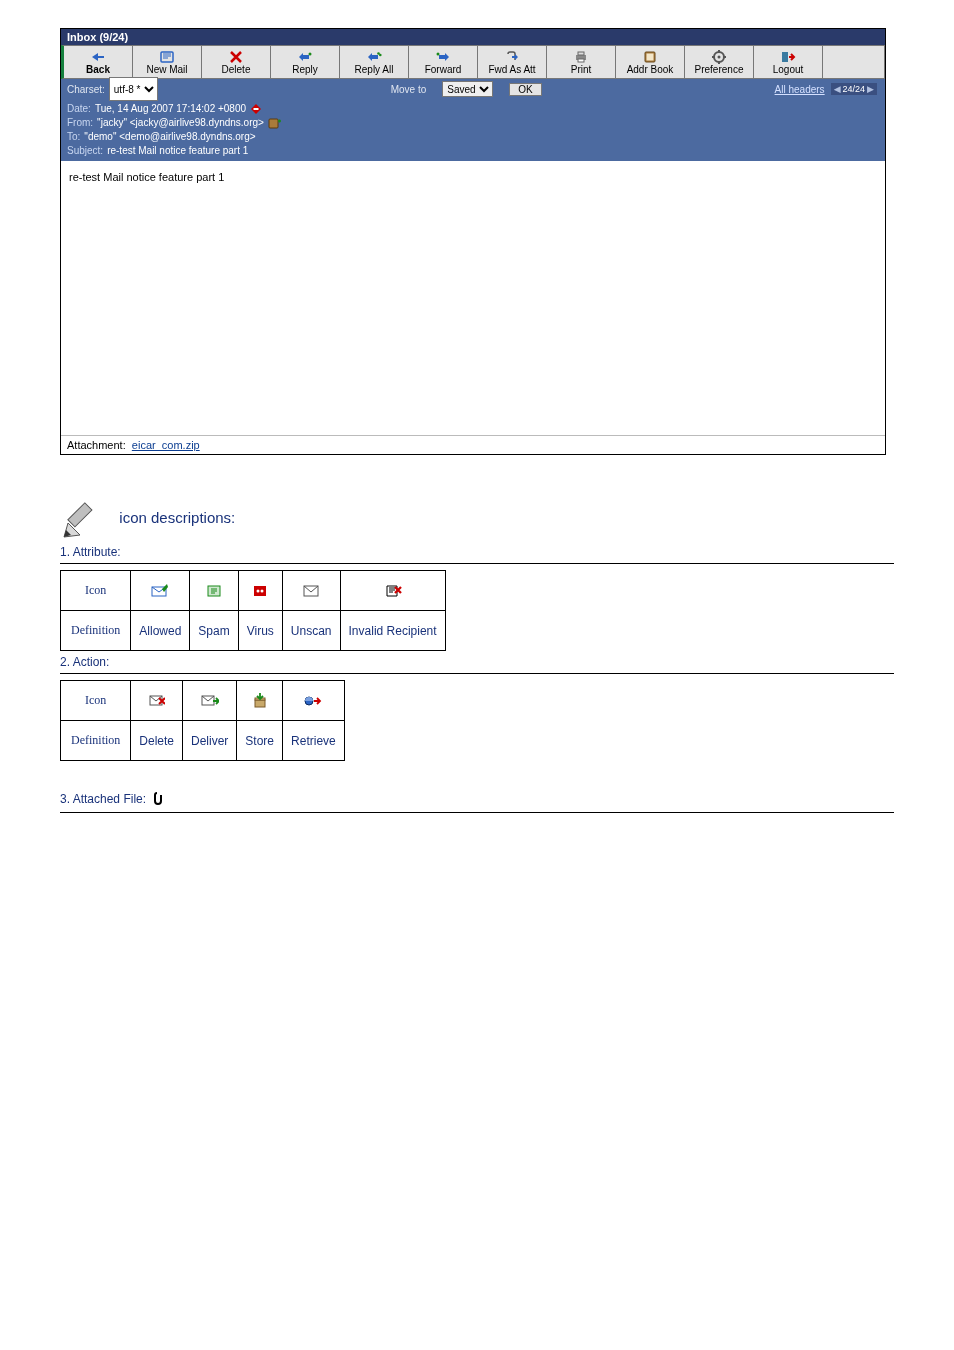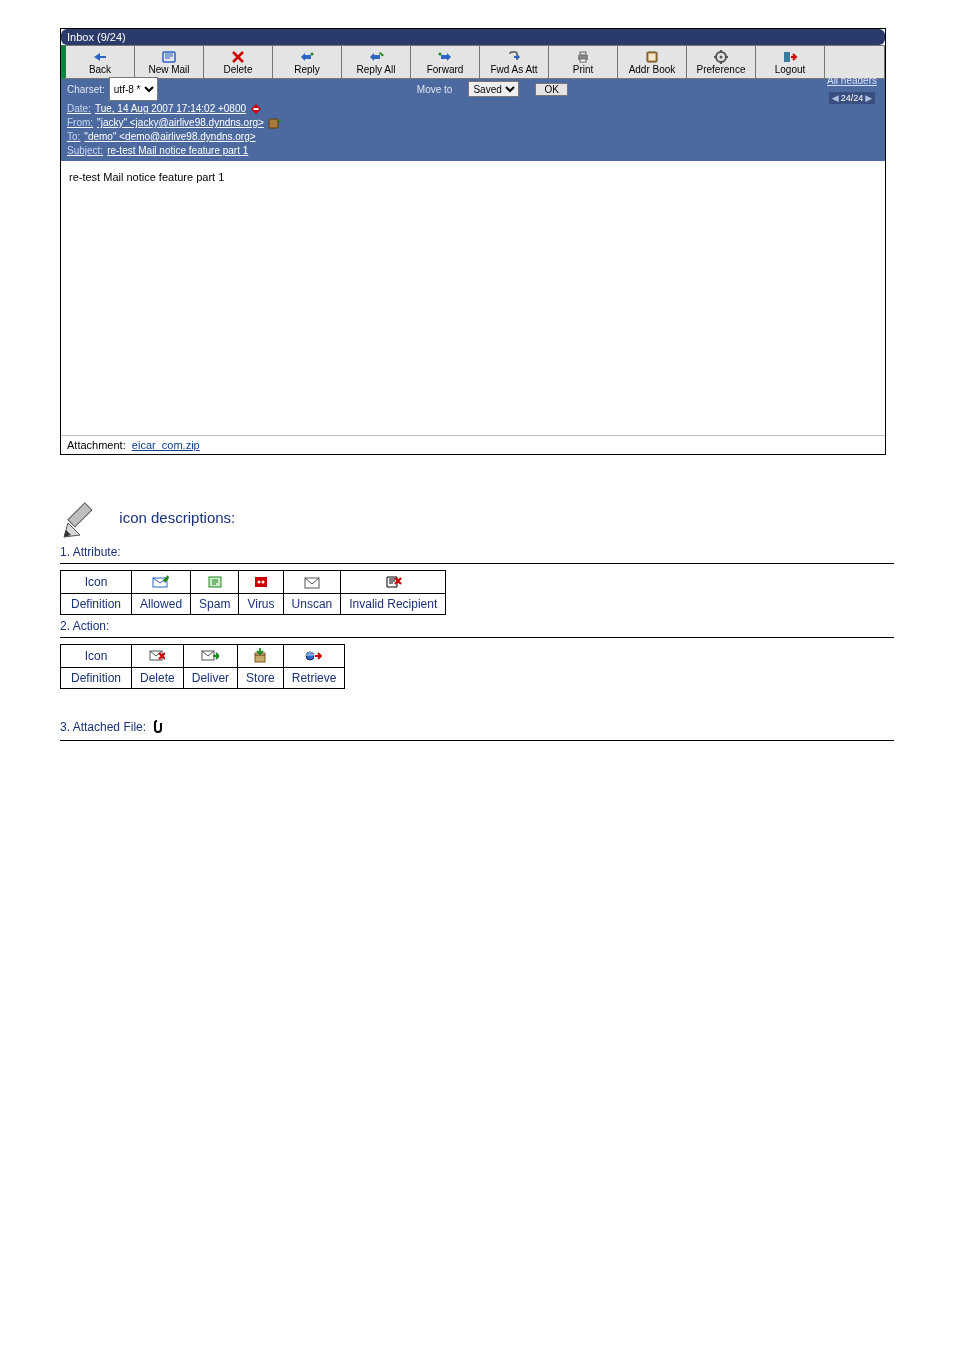--- a/index.html
+++ b/index.html
@@ -1,53 +1,53 @@
 <!DOCTYPE html>
 <html><head>
 <meta charset="utf-8">
 <style>
   body { font-family: Arial, Helvetica, sans-serif; background:#fff; margin:0; padding:28px 60px; font-size:12px; color:#000; }
   .mail-window { width:824px; border:1px solid #000; }
-  .title-bar { background:#2a3a6a; color:#fff; font-size:11px; padding:2px 6px; font-weight:normal;border-radius:6px; }
+  .title-bar { background:#2a3a6a; color:#fff; font-size:11px; padding:2px 6px; font-weight:bold; }
   .toolbar { display:flex; background:#e4e4e4; }
   .toolbar-btn { flex:0 0 auto; min-width:56px; padding:2px 6px 3px 6px; border:1px solid #777; border-left:none; text-align:center; font-size:10px; color:#000; background:#e4e4e4; cursor:pointer; }
-  .toolbar-btn:first-child { border-left:5px solid #15803d; }
+  .toolbar-btn:first-child { border-left:3px solid #15803d;font-weight:bold; }
   .toolbar-btn .ico { display:block; height:16px; line-height:16px; font-size:14px; }
   .toolbar-btn .ico svg { vertical-align:middle; }
   .toolbar .spacer { flex:1 1 auto; border:1px solid #777; border-left:none; background:#e4e4e4; }
   .sub-bar { display:flex; align-items:center; background:#4c6aa0; color:#fff; font-size:10px; height:20px; }
   .charset-label { padding:0 4px 0 6px; color:#e0e6f0; }
   .charset-select { background:#fff; color:#000; font-size:10px; border:1px solid #777; height:24px; }
   .sub-mid { flex:1 1 auto; display:flex; align-items:center; justify-content:center; gap:16px; }
   .moveto-label { color:#e0e6f0; font-size:10px; }
   .move-select { font-size:10px; height:16px; border:1px solid #777; }
   .ok-btn { font-size:10px; border:1px solid #777; background:#e4e4e4; padding:0 8px; cursor:pointer; }
-  .sub-right { display:flex; align-items:center; gap:6px; padding-right:8px;flex-direction:column; }
+  .sub-right { display:flex; align-items:center; gap:6px; padding-right:8px; }
   .allheaders { color:#d4e0ff; text-decoration:underline; cursor:pointer; font-size:10px; }
   .navbox { background:#3a4f80; color:#fff; font-size:9px; padding:1px 3px; display:inline-flex; align-items:center; gap:2px; }
   .navbox .arrow { color:#b0c0e0; font-size:9px; cursor:pointer; }
   .msg-header { background:#4c6aa0; color:#fff; font-size:10px; padding:3px 6px; line-height:14px; }
   .msg-header .hk { color:#c8d6f0; }
-  .msg-header .row { display:flex; align-items:center; gap:4px;text-decoration:underline; }
+  .msg-header .row { display:flex; align-items:center; gap:4px; }
   .unscan-ico { width:12px; height:12px; display:inline-block; }
   .addrbook-small { width:14px; height:11px; display:inline-block; }
   .msg-body { background:#fff; color:#000; font-size:11px; padding:10px 8px 4px 8px; height:260px; position:relative; }
   .attach-bar { background:#fff; color:#000; font-size:11px; border-top:1px solid #bbb; padding:3px 6px; }
   .attach-bar a { color:#0b3d91; text-decoration:underline; cursor:pointer; }
 
   .pencil-icon { width:42px; height:42px; display:inline-block; vertical-align:middle; }
 
   .sect { font-size:12px; color:#19327a; margin-top:44px; }
   .sect .note-title { display:inline-block; margin-left:14px; font-size:15px; color:#19327a; }
   .sub-h { color:#19327a; font-size:12px; margin:4px 0 4px 0; }
   .hr { border:none; border-top:1px solid #000; margin:2px 0 6px 0; }
 
   table.legend { border-collapse:collapse; font-size:12px; }
   table.legend td, table.legend th { border:1px solid #000; padding:3px 8px; text-align:center; font-weight:normal; }
-  table.legend .lbl { padding:3px 10px; }
+  table.legend .lbl { padding:12px 10px;font-family:Liberation Serif, serif; }
 
   .ico-cell svg { vertical-align:middle; }
 
   .attached-file-ico { display:inline-block; vertical-align:-2px; }
 </style>
 </head>
 <body>
 
 <div class="mail-window">
 

